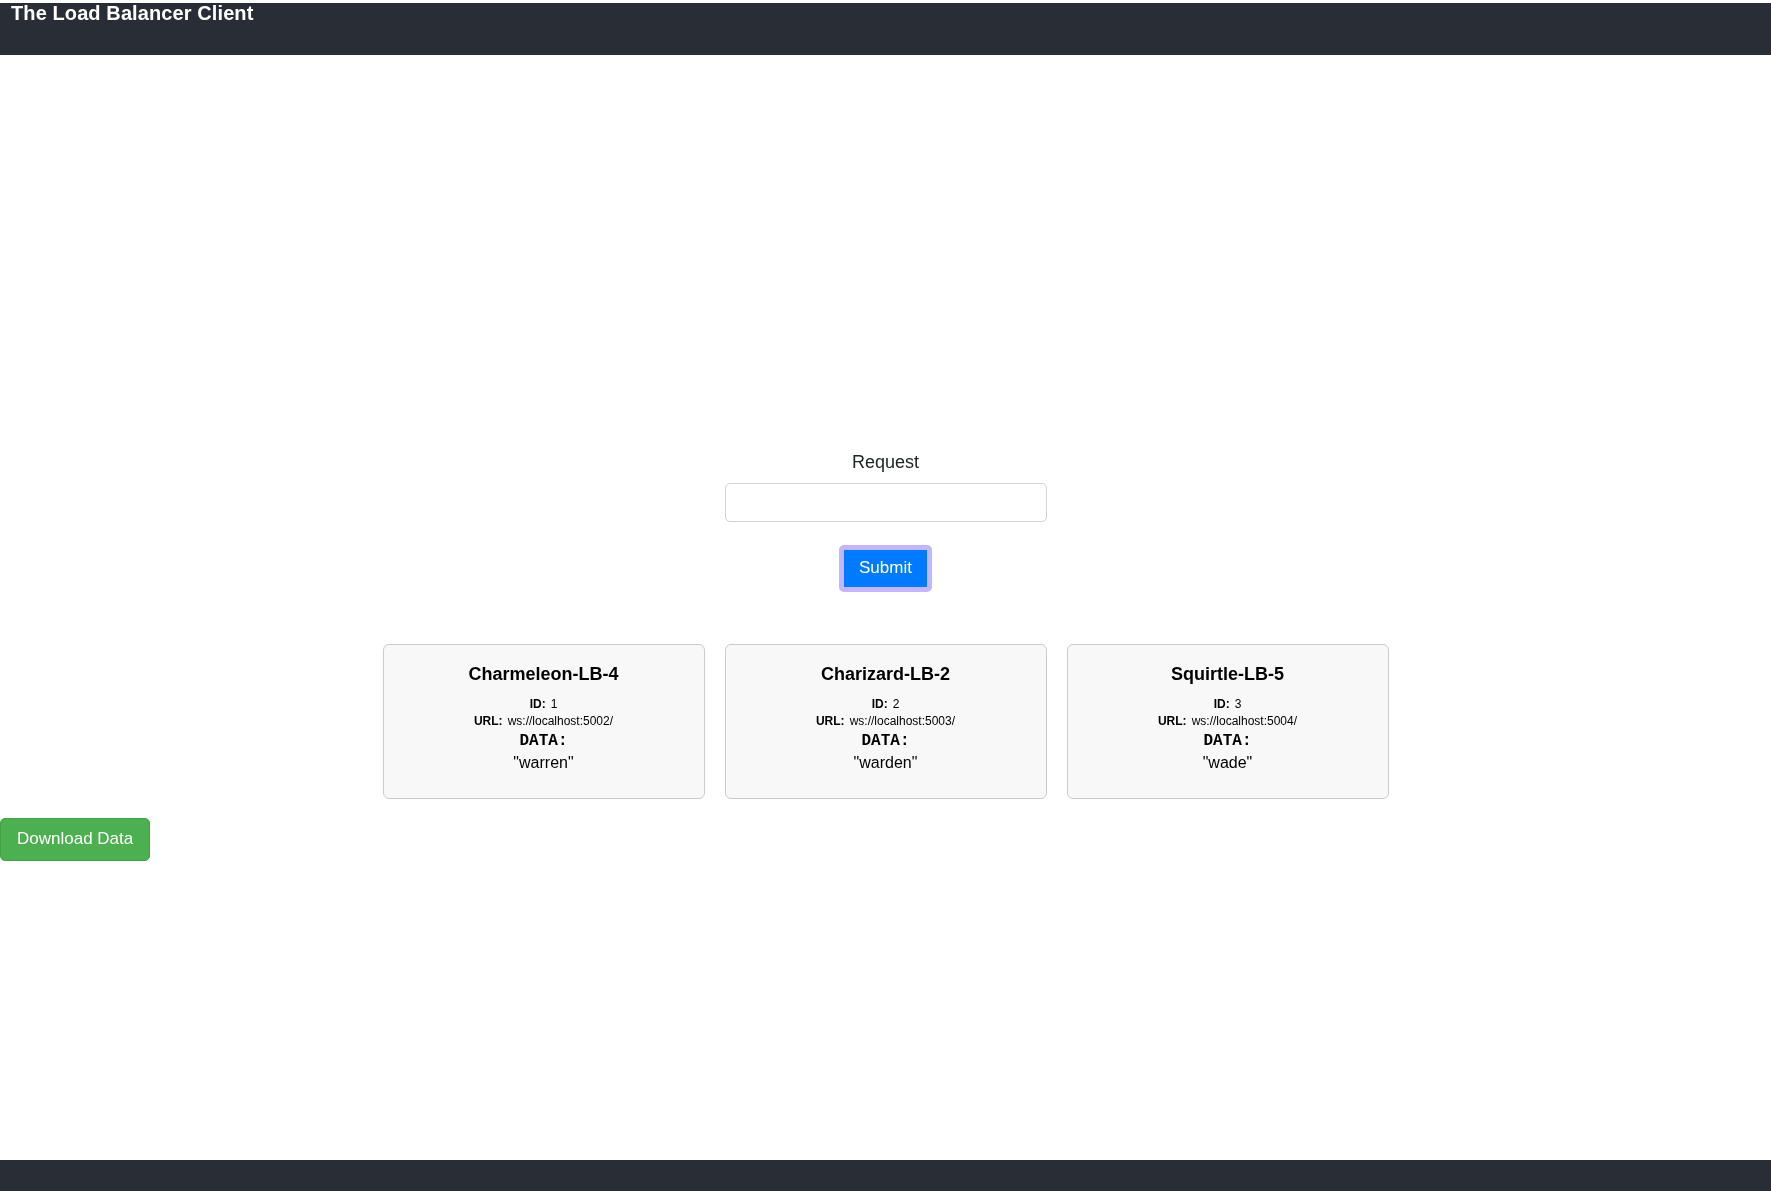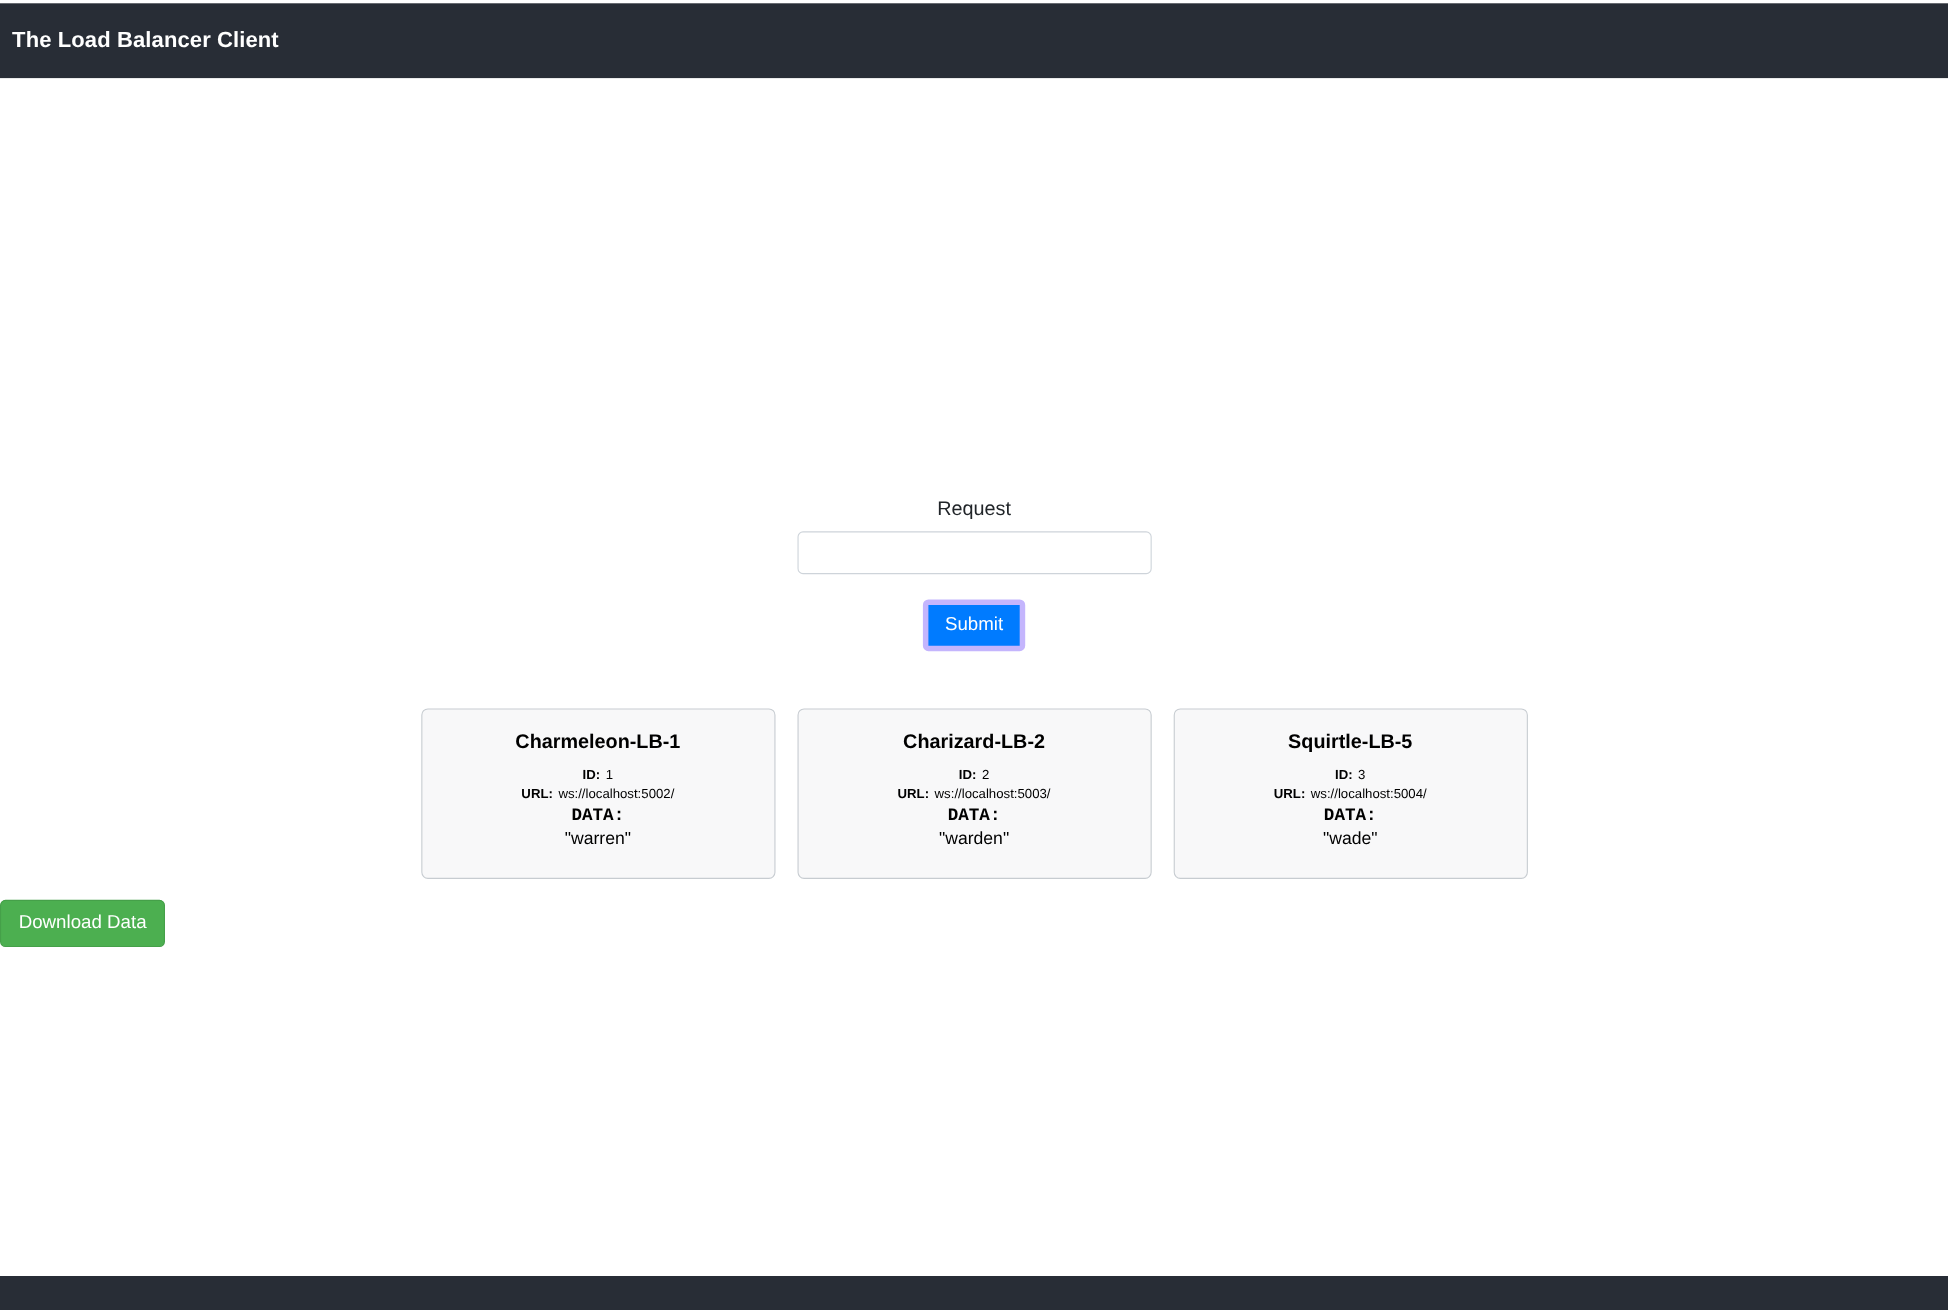--- a/index.html
+++ b/index.html
@@ -17,24 +17,24 @@
     overflow: hidden;
     position: relative;
   }
 
   
   .app-header {
     position: absolute;
     top: 3px;
     left: 0;
     width: 1771px;
-    height: 68px;
+    height: 52px;
     background: #282d36;
     display: flex;
-    align-items: center;
+    align-items: flex-start;
     padding: 0 11px;
   }
   .app-title {
     color: #ffffff;
     font-size: 20px;
     font-weight: bold;
     letter-spacing: 0.1px;
     line-height: 1;
   }
 
@@ -191,21 +191,21 @@
     <label class="request-label">Request</label>
 
     <input class="request-input" type="text" placeholder="" style="">
 
     <button class="submit-button">Submit</button>
   </div>
 
   <div class="cards-row">
 
     <div class="lb-card">
-      <div class="card-title">Charmeleon-LB-1</div>
+      <div class="card-title">Charmeleon-LB-4</div>
       <div class="card-line">
         <span class="lbl">ID:</span><span class="val">1</span>
       </div>
       <div class="card-line">
         <span class="lbl">URL:</span><span class="val">ws://localhost:5002/</span>
       </div>
       <div class="card-data-label">DATA:</div>
       <div class="card-data-value">"warren"</div>
     </div>
 

